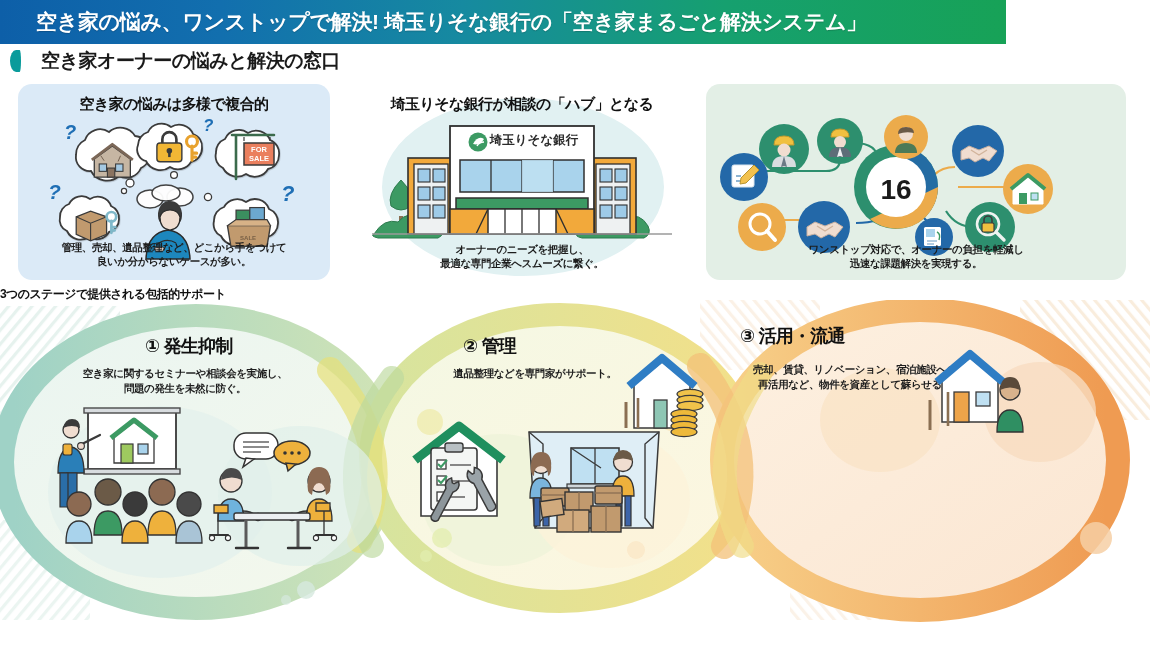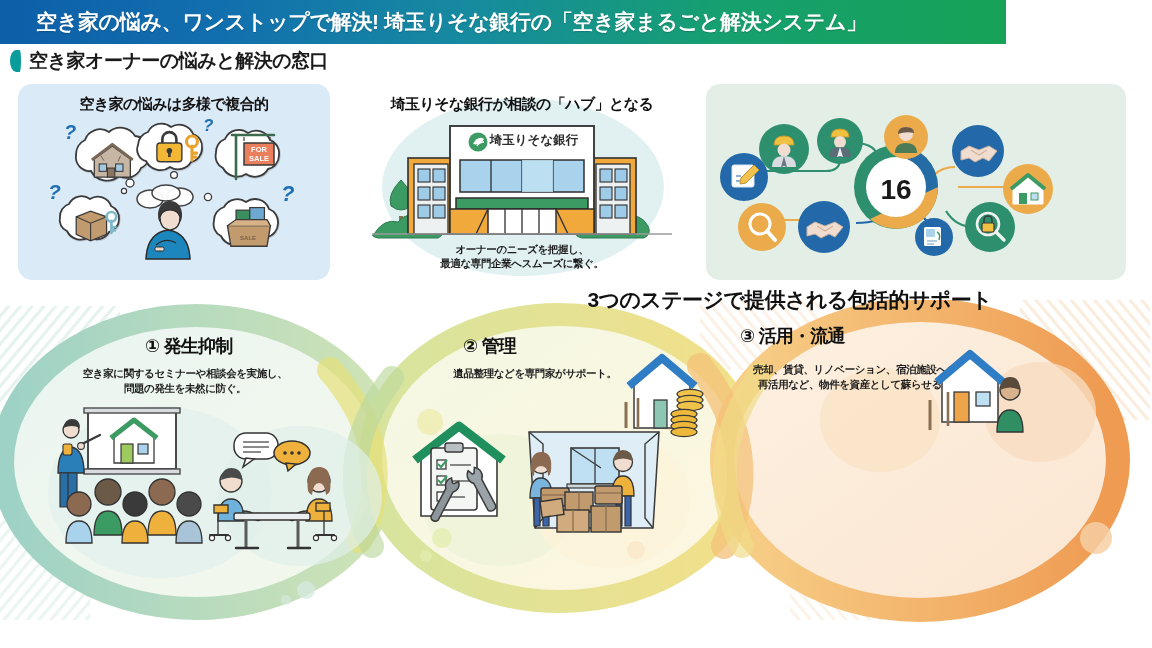--- a/index.html
+++ b/index.html
@@ -17,21 +17,21 @@
     background: linear-gradient(90deg,#0d5fa8 0%, #126fae 22%, #168aa0 46%, #16a06f 72%, #17a257 100%);
     display: flex; align-items: center;
   }
   #header-title {
     color: #ffffff; font-size: 21px; font-weight: bold; letter-spacing: -0.3px;
     padding-left: 36px; white-space: nowrap;
     text-shadow: 0 1px 1px rgba(0,0,0,.18);
   }
 
   
-  #section-head { position: absolute; left: 10px; top: 48px; display: flex; align-items: center; gap: 8px; }
+  #section-head { position: absolute; left: 10px; top: 48px; display: flex; align-items: center; gap: 20px; }
   #section-bullet {
     width: 11px; height: 22px; background: #0a9b9b;
     border-radius: 55% 12% 12% 55% / 50% 50% 50% 50%;
   }
   #section-title { font-size: 19px; font-weight: bold; color: #1a1a1a; letter-spacing: -0.5px; white-space: nowrap; }
 
   
   .card { position: absolute; border-radius: 14px; overflow: hidden; }
   .card-title {
     text-align: center; font-weight: bold; color: #111; letter-spacing: -0.6px;
@@ -46,22 +46,22 @@
   #card2 { left: 352px; top: 84px; width: 340px; height: 196px; background: #ffffff; }
   #card3 { left: 706px; top: 84px; width: 420px; height: 196px; background: #e3efe6; }
 
   #card2-blob {
     position: absolute; left: 30px; top: 14px; width: 282px; height: 178px;
     background: #e1f1f2; border-radius: 50%;
   }
 
   
   #mid-heading {
-    position: absolute; left: 0; top: 286px; width: 992px; text-align: right;
-    font-size: 21px; font-weight: bold; color: #111; letter-spacing: -0.6px; z-index: 30;
+    position: absolute; left: 0; top: 286px; width: 992px; text-align: left;
+    font-size: 12px; font-weight: bold; color: #111; letter-spacing: -0.6px; z-index: 30;
   }
 
   
   #stages { position: absolute; left: 0; top: 300px; width: 1152px; height: 330px; padding-left: 28px; }
   #ribbons { position: absolute; inset: 0; }
 
   .stage-title { position: absolute; font-size: 18px; font-weight: bold; color: #111; letter-spacing: -0.8px; white-space: nowrap; z-index: 22; }
   .stage-body { position: absolute; font-size: 10.5px; font-weight: bold; color: #1e1e1e; line-height: 1.45; text-align: center; letter-spacing: -0.4px; z-index: 22; }
 
   svg { display:block; }
@@ -165,20 +165,24 @@
       <text x="185" y="14" font-size="17" font-weight="bold" font-style="italic" fill="#1f6fb5" font-family="Liberation Sans, sans-serif">?</text>
       <text x="263" y="84" font-size="22" font-weight="bold" font-style="italic" fill="#1f6fb5" font-family="Liberation Sans, sans-serif">?</text>
       <text x="30" y="82" font-size="21" font-weight="bold" font-style="italic" fill="#1f6fb5" font-family="Liberation Sans, sans-serif">?</text>
 
       <circle cx="112" cy="66" r="4" fill="#fff" stroke="#3a3a3a" stroke-width="1.3"></circle>
       <circle cx="106" cy="74" r="2.6" fill="#fff" stroke="#3a3a3a" stroke-width="1.2"></circle>
       <circle cx="156" cy="58" r="3.4" fill="#fff" stroke="#3a3a3a" stroke-width="1.3"></circle>
       <circle cx="190" cy="80" r="3.6" fill="#fff" stroke="#3a3a3a" stroke-width="1.3"></circle>
     </svg>
 
+    <div style="position:absolute;left:0;bottom:12px;width:100%;">
+      <div class="card-cap">管理、売却、遺品整理など、どこから手をつけて</div>
+      <div class="card-cap">良いか分からないケースが多い。</div>
+    </div>
   </div>
 
   <div class="card" id="card2">
     <div id="card2-blob"></div>
     <div class="card-title" style="position:absolute;left:0;top:11px;width:100%;z-index:3;">埼玉りそな銀行が相談の「ハブ」となる</div>
 
     <svg width="340" height="150" style="position:absolute;left:0;top:32px;z-index:3;">
 
       <g transform="translate(36,62)">
         <rect x="11" y="38" width="4" height="18" fill="#8a6f52"></rect>
@@ -339,20 +343,24 @@
         <path d="M12 11 l8 5 l8 -5" fill="none" stroke="#d2b49c" stroke-width="1.4"></path>
       </g>
 
       <circle cx="56" cy="112" r="24" fill="#ecab4b"></circle>
       <g transform="translate(41,97)">
         <circle cx="13" cy="12" r="10" fill="none" stroke="#fff" stroke-width="3"></circle>
         <path d="M20 19 l8 9" stroke="#fff" stroke-width="4" stroke-linecap="round"></path>
       </g>
     </svg>
 
+    <div style="position:absolute;left:0;bottom:10px;width:100%;">
+      <div class="card-cap">ワンストップ対応で、オーナーの負担を軽減し</div>
+      <div class="card-cap">迅速な課題解決を実現する。</div>
+    </div>
   </div>
 
   <div id="mid-heading">3つのステージで提供される包括的サポート</div>
 
   <div id="stages">
 
     <svg id="ribbons" width="1152" height="330" viewBox="0 0 1152 330">
       <defs>
         <linearGradient id="gTeal" x1="0" y1="0" x2="1" y2="0">
           <stop offset="0%" stop-color="#9fd2c6"></stop>

